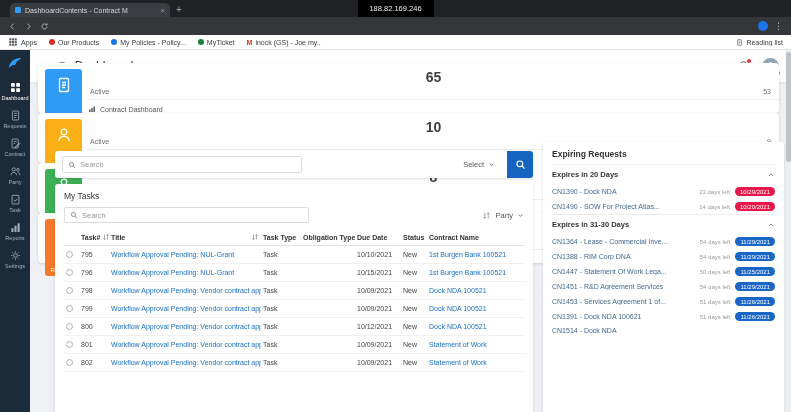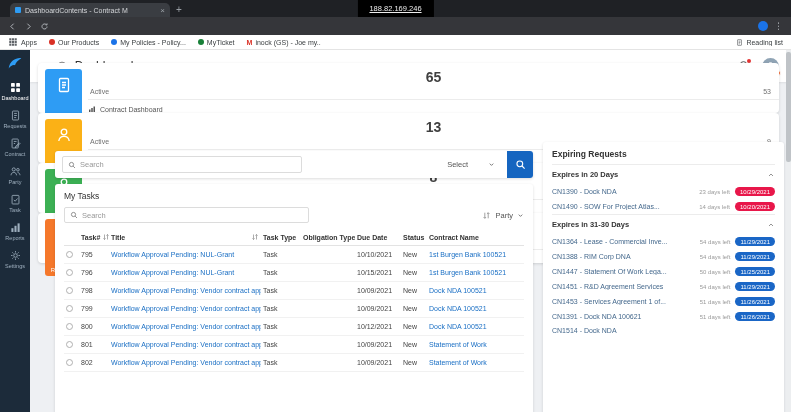--- a/index.html
+++ b/index.html
@@ -5,21 +5,21 @@
   *{box-sizing:border-box;margin:0;padding:0;}
   body{margin:0;font-family:"Liberation Sans",sans-serif;}
   .screen{width:791px;height:412px;position:relative;overflow:hidden;background:#fff;}
   
   .tabbar{height:17px;background:#1f2125;display:flex;align-items:flex-end;position:relative;}
   .tab{margin-left:10px;height:14px;background:#3a3d42;border-radius:5px 5px 0 0;display:flex;align-items:center;padding:0 5px;width:160px;color:#d5d7da;font-size:7px;gap:4px;}
   .tabfav{width:6px;height:6px;border-radius:1px;background:#2e9cf4;flex:none;}
   .tabtitle{flex:1;white-space:nowrap;overflow:hidden;}
   .tclose{color:#9aa0a6;font-size:8px;}
   .newtab{color:#9aa0a6;font-size:10px;margin-left:6px;line-height:15px;}
-  .ipoverlay{position:absolute;left:50%;top:0;transform:translateX(-50%);height:17px;line-height:17px;padding:0 12px;background:#000;color:#eee;font-size:7.5px;text-decoration:underline;}
+  .ipoverlay{position:absolute;left:50%;top:0;transform:translateX(-50%);height:17px;line-height:17px;padding:0 12px;background:#000;color:#eee;font-size:7.5px;}
   .addrbar{height:18px;background:#35363a;display:flex;align-items:center;padding:0 8px;gap:7px;color:#bdc1c6;}
   .urlbox{flex:1;max-width:600px;height:13px;background:#202124;border-radius:7px;display:flex;align-items:center;gap:5px;padding:0 8px;font-size:7.5px;color:#e8eaed;}
   .url{flex:1;white-space:nowrap;overflow:hidden;}
   .addr-right{display:flex;align-items:center;gap:6px;margin-left:auto;}
   .av-sm{width:10px;height:10px;border-radius:50%;background:#1a73e8;}
   .dots{color:#bdc1c6;font-size:9px;}
   .bookmarks{height:15px;background:#fff;border-bottom:1px solid #e4e4e4;display:flex;align-items:center;padding:0 8px;font-size:7px;color:#3c4043;}
   .bmwrap{display:flex;gap:12px;align-items:center;}
   .bm{display:flex;align-items:center;gap:3px;cursor:pointer;}
   .fav-dot{width:6px;height:6px;border-radius:50%;flex:none;}
@@ -57,21 +57,21 @@
   .num{margin-left:50px;text-align:center;font-size:14px;font-weight:bold;color:#404040;padding-top:6px;}
   .actrow{margin-left:50px;display:flex;justify-content:space-between;align-items:center;font-size:7px;color:#707070;padding:3px 8px 4px 2px;border-bottom:1px solid #ececec;}
   .foot{margin-left:50px;display:flex;align-items:center;gap:4px;font-size:7px;color:#555;padding-top:5px;cursor:pointer;}
   
   .searchcard{position:absolute;top:101px;left:25px;width:478px;height:27px;background:#fff;border-radius:3px;box-shadow:0 1px 3px rgba(0,0,0,.14);display:flex;align-items:center;padding-left:7px;gap:8px;}
   input{border:none;outline:none;background:transparent;font-family:inherit;}
   .sc-input{width:240px;height:17px;border:1px solid #dcdcdc;border-radius:2px;display:flex;align-items:center;gap:4px;padding:0 5px;color:#777;}
   .sc-input input{flex:1;font-size:7.5px;color:#444;}
   input::placeholder{color:#999;}
   .sc-spacer{flex:1;}
-  .sc-select{display:flex;align-items:center;gap:20px;font-size:7.5px;color:#555;cursor:pointer;}
+  .sc-select{display:flex;align-items:center;gap:4px;font-size:7.5px;color:#555;cursor:pointer;}
   .sc-btn{width:26px;height:27px;background:#1565c0;border-radius:0 3px 3px 0;display:flex;align-items:center;justify-content:center;color:#fff;margin-left:4px;cursor:pointer;}
   
   .taskscard{position:absolute;top:134px;left:25px;width:478px;bottom:-6px;background:#fff;border-radius:3px 3px 0 0;box-shadow:0 1px 3px rgba(0,0,0,.14);padding:7px 9px 0;}
   .mt-title{font-size:8.5px;font-weight:normal;color:#333;}
   .mt-bar{display:flex;align-items:center;margin-top:6px;}
   .mt-search{width:245px;height:16px;border:1px solid #dcdcdc;border-radius:2px;display:flex;align-items:center;gap:4px;padding:0 5px;color:#777;}
   .mt-search input{flex:1;font-size:7.5px;}
   .mt-sort{margin-left:auto;display:flex;align-items:center;gap:4px;font-size:7.5px;color:#555;cursor:pointer;}
   table{width:100%;border-collapse:collapse;margin-top:7px;table-layout:fixed;}
   th{font-size:7px;color:#333;text-align:left;font-weight:bold;padding:3px 2px 4px;border-bottom:1px solid #e3e3e3;white-space:nowrap;overflow:hidden;}
@@ -320,21 +320,21 @@
           <div class="kpi">
             <div class="tile" style="background: rgb(251, 177, 22);">
               <span class="ico s16">
                 <svg viewBox="0 0 16 16" fill="none" stroke="currentColor" stroke-width="1.3">
                   <circle cx="8" cy="5" r="2.8"></circle>
                   <path d="M2.8 14c.4-3 2.6-4.6 5.2-4.6s4.8 1.6 5.2 4.6"></path>
                 </svg>
               </span>
               <div class="tlbl">Vendors</div>
             </div>
-            <div class="num">13</div>
+            <div class="num">10</div>
             <div class="actrow">
               <span>Active</span>
               <span>9</span>
             </div>
             <div class="foot">
               <span class="ico s8">
                 <svg viewBox="0 0 16 16" fill="currentColor">
                   <rect x="2" y="9" width="3" height="5"></rect>
                   <rect x="6.5" y="6" width="3" height="8"></rect>
                   <rect x="11" y="3" width="3" height="11"></rect>

